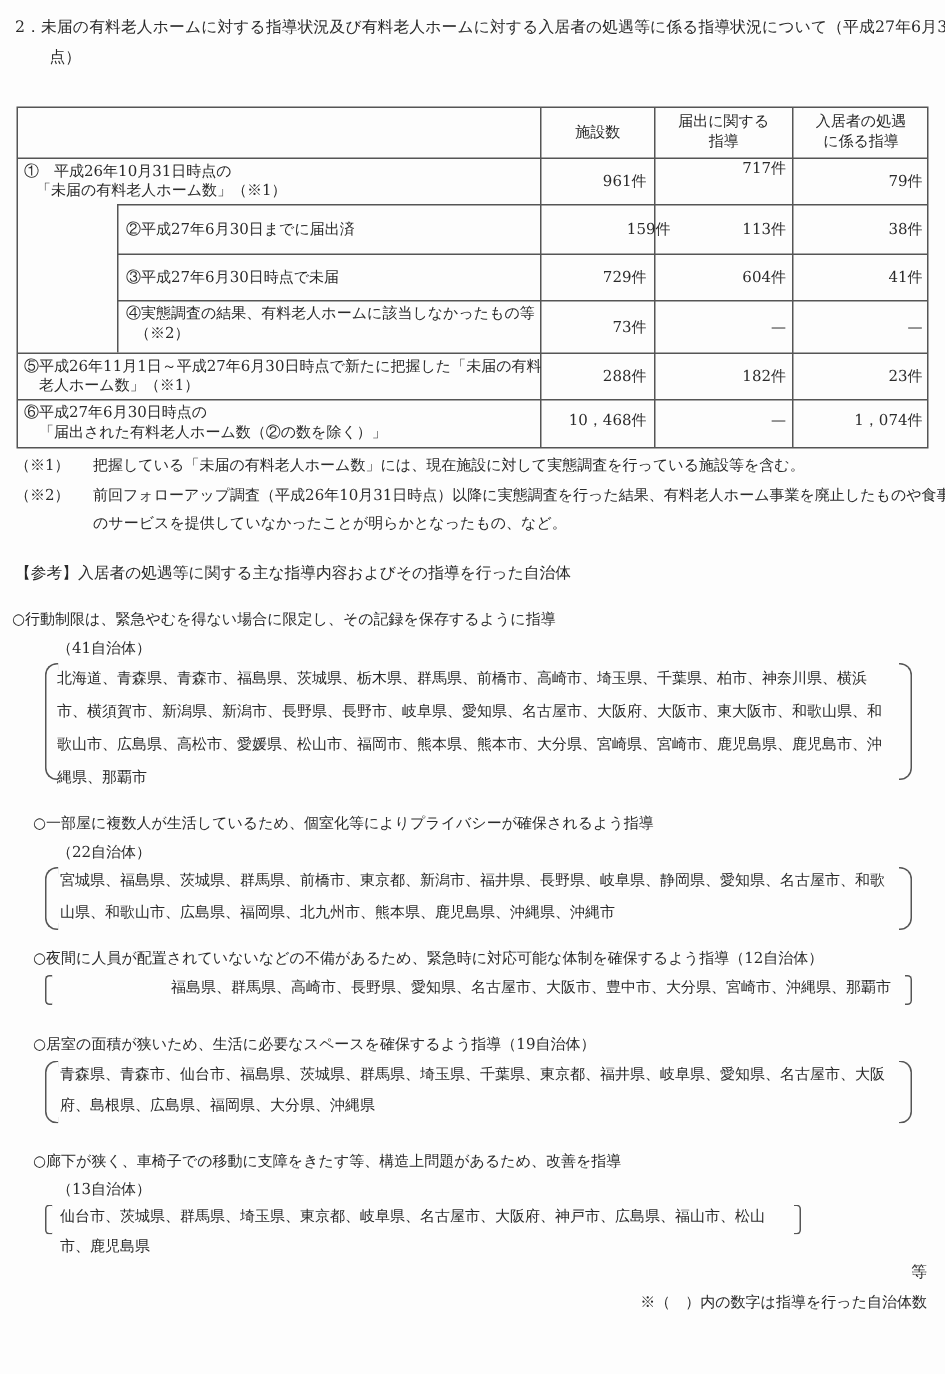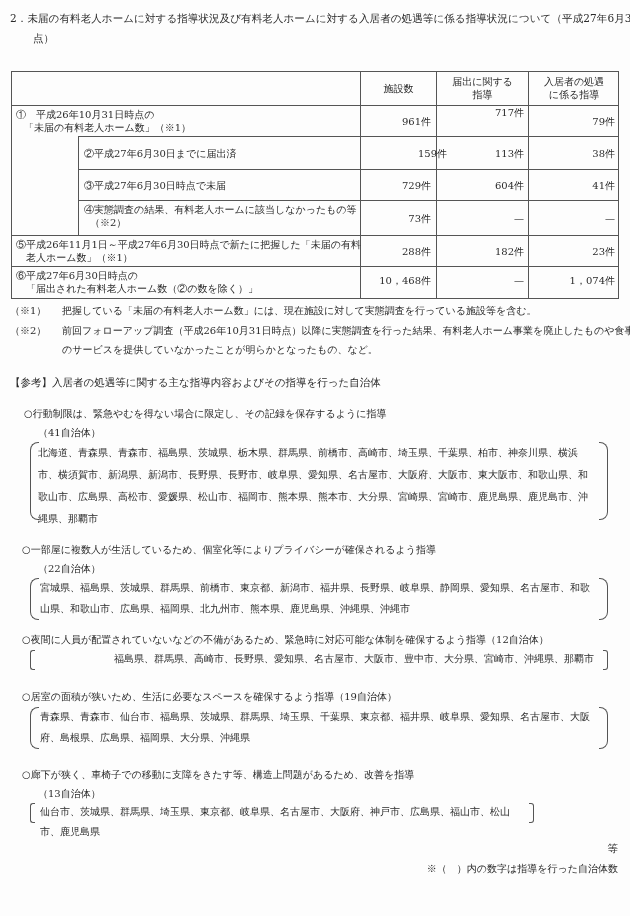--- a/index.html
+++ b/index.html
@@ -109,21 +109,21 @@
 </div>
 
 <div class="abs note" style="left:10px; top:304px;">（※1）</div>
 <div class="abs note" style="left:62px; top:304px;">把握している「未届の有料老人ホーム数」には、現在施設に対して実態調査を行っている施設等を含む。</div>
 <div class="abs note" style="left:10px; top:324px;">（※2）</div>
 <div class="abs note" style="left:62px; top:324px;">前回フォローアップ調査（平成26年10月31日時点）以降に実態調査を行った結果、有料老人ホーム事業を廃止したものや食事等</div>
 <div class="abs note" style="left:62px; top:343px;text-align:right;">のサービスを提供していなかったことが明らかとなったもの、など。</div>
 
 <div class="abs ref-title">【参考】入居者の処遇等に関する主な指導内容およびその指導を行った自治体</div>
 
-<div class="abs item" style="left:24px; top:407px;">○行動制限は、緊急やむを得ない場合に限定し、その記録を保存するように指導</div>
+<div class="abs item" style="left:8px; top:407px;">○行動制限は、緊急やむを得ない場合に限定し、その記録を保存するように指導</div>
 <div class="abs count" style="left:38px; top:426px;">（41自治体）</div>
 <div class="bracket-box" style="left:30px; top:442px; width:578px; height:78px;">
   <div class="bl"></div>
   <div class="br"></div>
   <div class="blist" style="left:8px; right:12px; top:0;">北海道、青森県、青森市、福島県、茨城県、栃木県、群馬県、前橋市、高崎市、埼玉県、千葉県、柏市、神奈川県、横浜市、横須賀市、新潟県、新潟市、長野県、長野市、岐阜県、愛知県、名古屋市、大阪府、大阪市、東大阪市、和歌山県、和歌山市、広島県、高松市、愛媛県、松山市、福岡市、熊本県、熊本市、大分県、宮崎県、宮崎市、鹿児島県、鹿児島市、沖縄県、那覇市</div>
 </div>
 
 <div class="abs item" style="left:22px; top:543px;">○一部屋に複数人が生活しているため、個室化等によりプライバシーが確保されるよう指導</div>
 <div class="abs count" style="left:38px; top:562px;">（22自治体）</div>
 <div class="bracket-box" style="left:30px; top:578px; width:578px; height:42px;">

